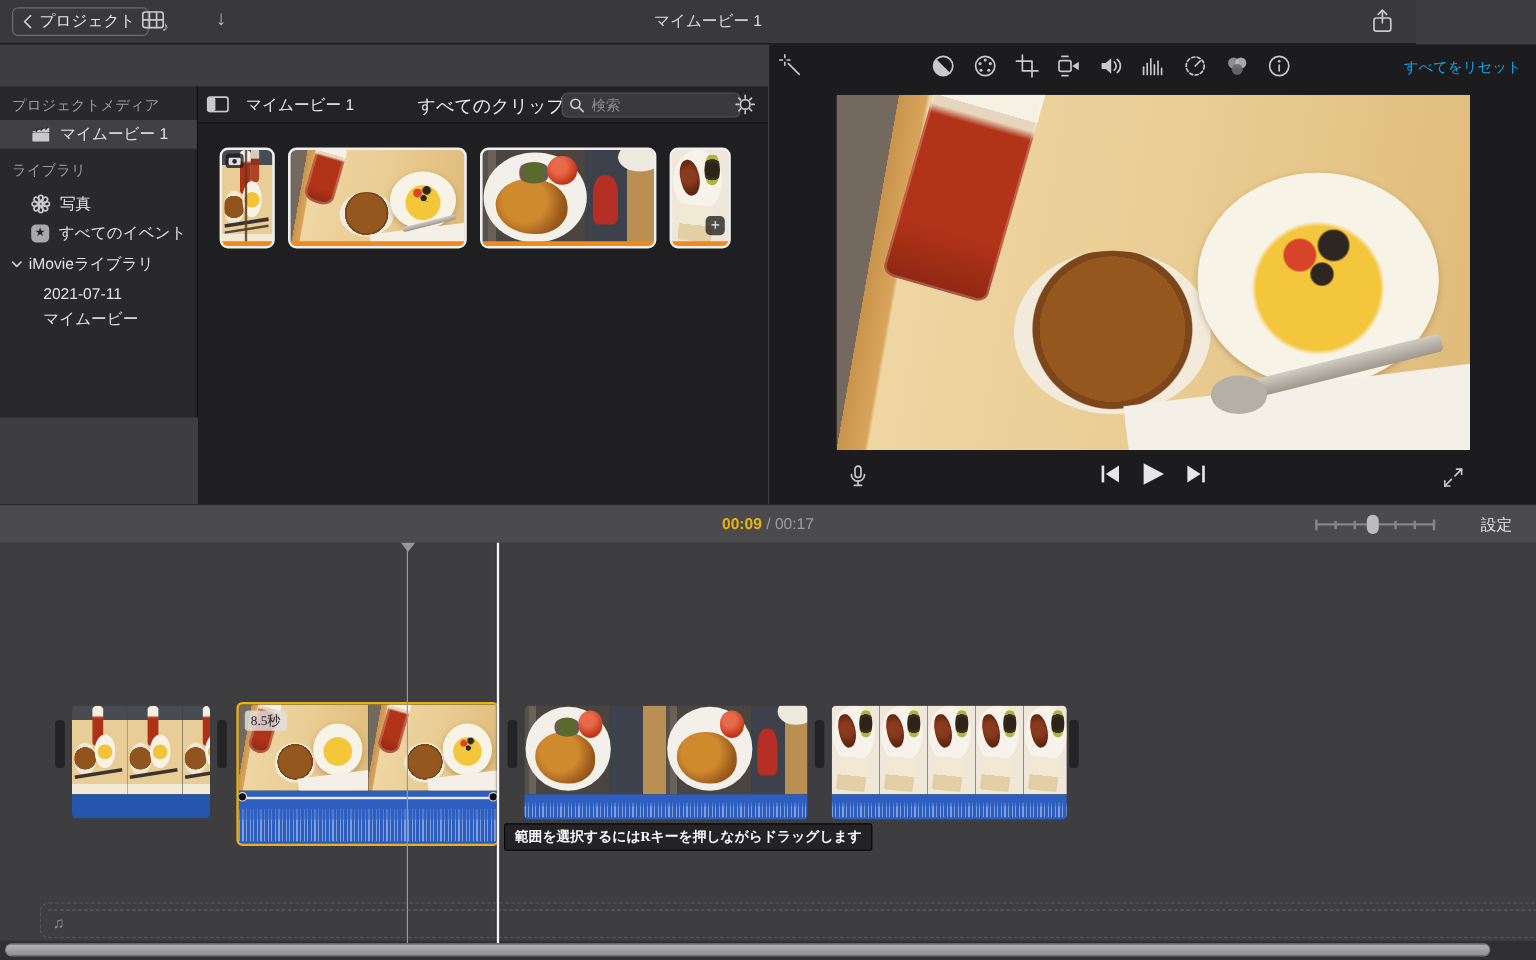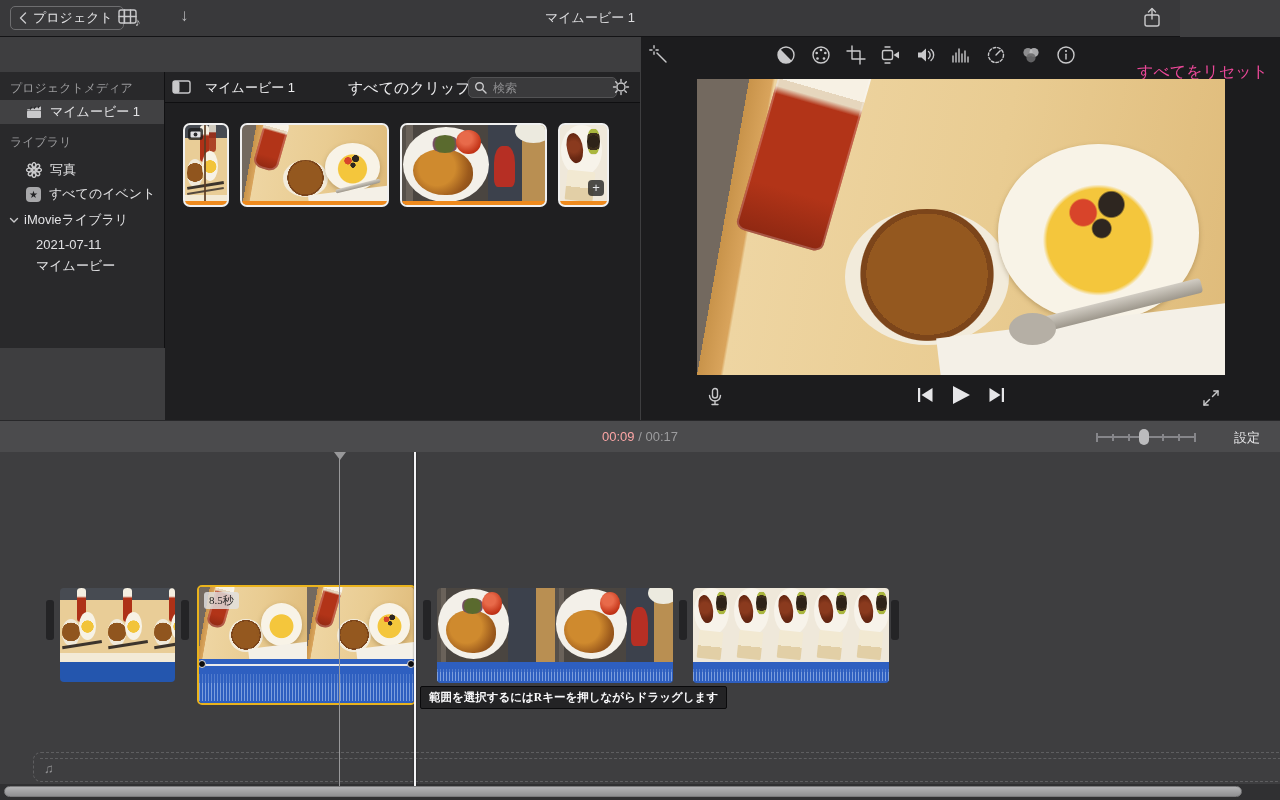--- a/index.html
+++ b/index.html
@@ -112,31 +112,31 @@
       background:radial-gradient(circle at 45% 45%,#8a3a1e 0 30%,#6c2a14 60%,#591f0e 100%);}
   .sc-dessert .lime{left:58%;top:4%;width:27%;height:33%;border-radius:50%;
       background:radial-gradient(circle,#2e2318 0 42%,#3c2e1c 42% 58%,#aab63e 60% 82%,#e9e4d4 84% 100%);}
   .sc-dessert .cake{left:12%;top:58%;width:60%;height:38%;transform:rotate(6deg);border-radius:6%;
       background:linear-gradient(180deg,#f2e9d2 0 55%,#e2cfa6 55% 100%);}
 
   
   .viewer{position:absolute;left:641px;top:37px;width:639px;height:383px;background:var(--viewer);}
   .vt-wand{position:absolute;left:8px;top:8px;}
   .vt-icons{position:absolute;left:135px;top:8px;display:flex;gap:15px;align-items:center;}
-  .vt-reset{position:absolute;right:12px;top:11px;font-size:16px;color:#ec4899;margin-top:14px;}
+  .vt-reset{position:absolute;right:12px;top:11px;font-size:12px;color:#0ea5e9;}
   .v-photo{position:absolute;left:56px;top:42px;width:528px;height:296px;overflow:hidden;background:#111;}
   .v-mic{position:absolute;left:64px;top:350px;}
   .v-center{position:absolute;left:50%;top:348px;transform:translateX(-50%);display:flex;gap:16px;align-items:center;}
   .v-full{position:absolute;right:60px;top:352px;}
 
   
   .tl-head{position:absolute;left:0;top:420px;width:1280px;height:32px;background:var(--tlhead);
            border-top:1px solid #28282a;border-bottom:1px solid #333335;}
   .tl-time{position:absolute;left:0;right:0;top:8px;text-align:center;font-size:13px;color:#9d9d9f;}
-  .tl-time b{color:#fca5a5;font-weight:normal;}
+  .tl-time b{color:#eab308;font-weight:bold;}
   .tl-zoom{position:absolute;right:84px;top:9px;width:100px;height:14px;}
   .tl-zoom .line{position:absolute;left:0;right:0;top:6px;height:2px;background:#86868a;border-radius:1px;}
   .tl-zoom .tick{position:absolute;top:4px;width:2px;height:7px;background:#86868a;}
   .tl-zoom .tick.end{top:3px;height:9px;}
   .tl-zoom .knob{position:absolute;left:43%;top:-1px;width:10px;height:16px;border-radius:5px;background:#bcbcbe;}
   .tl-settings{position:absolute;right:20px;top:8px;font-size:13px;color:#e6e6e8;}
 
   
   .timeline{position:absolute;left:0;top:452px;width:1280px;height:348px;background:var(--tl);overflow:hidden;}
   .handle{position:absolute;top:148px;width:8px;height:40px;border-radius:3px;background:#242426;}

